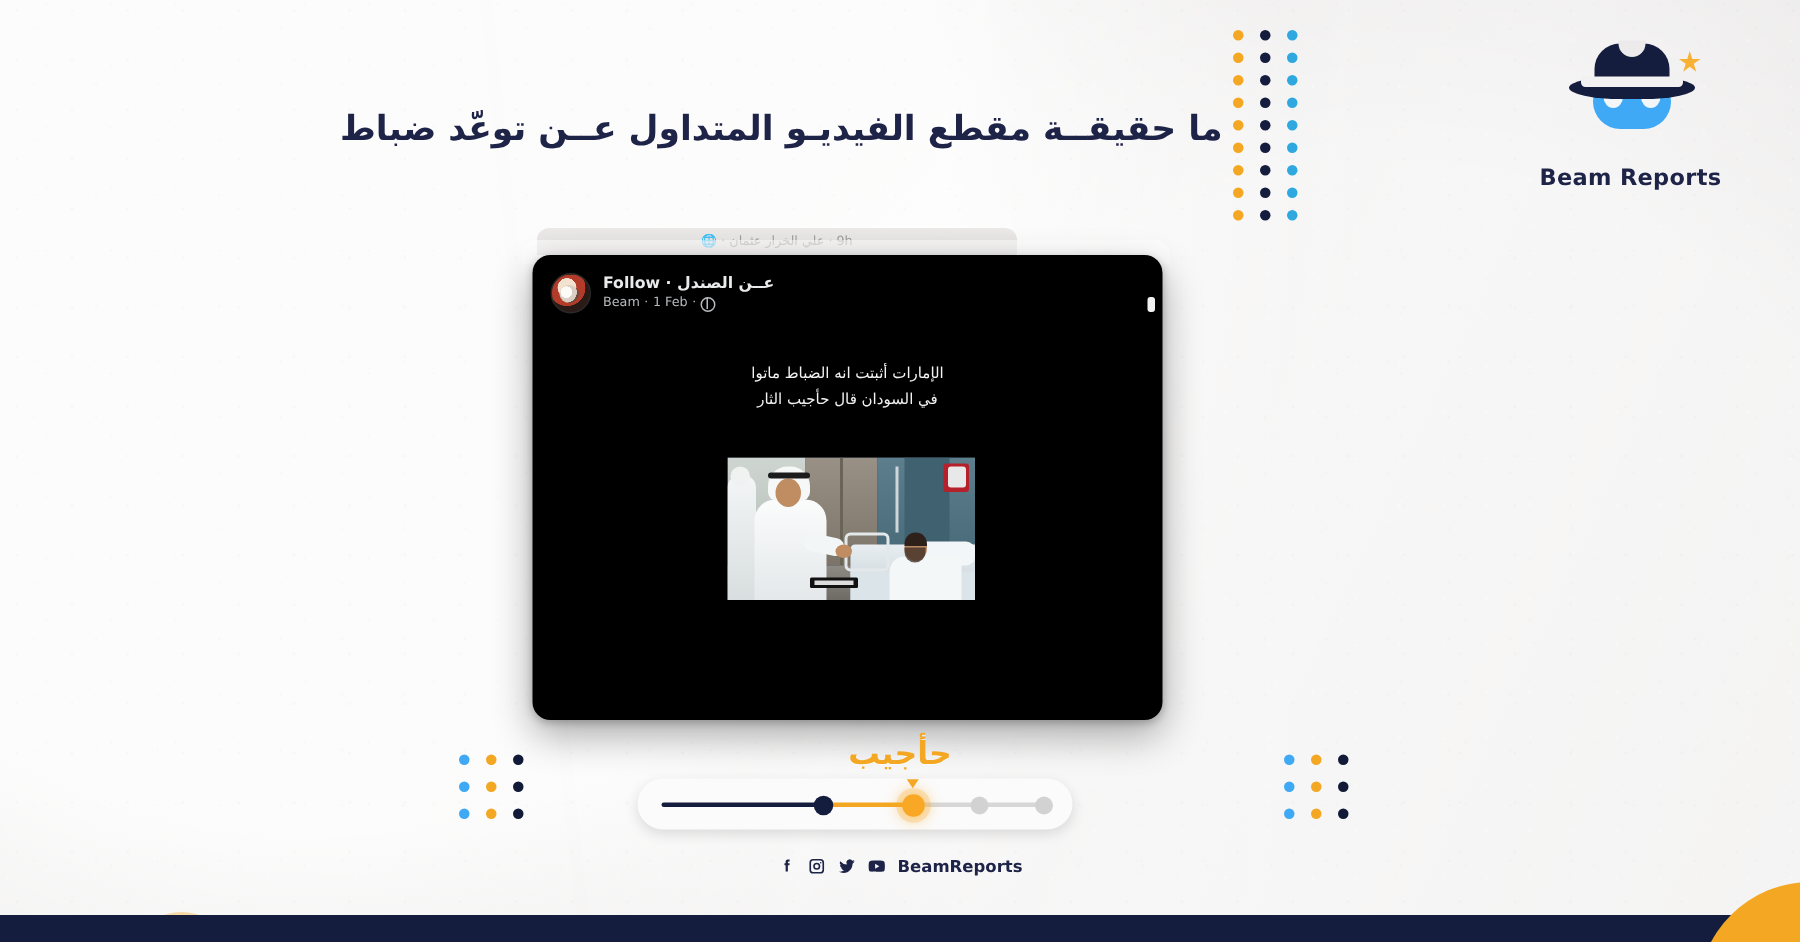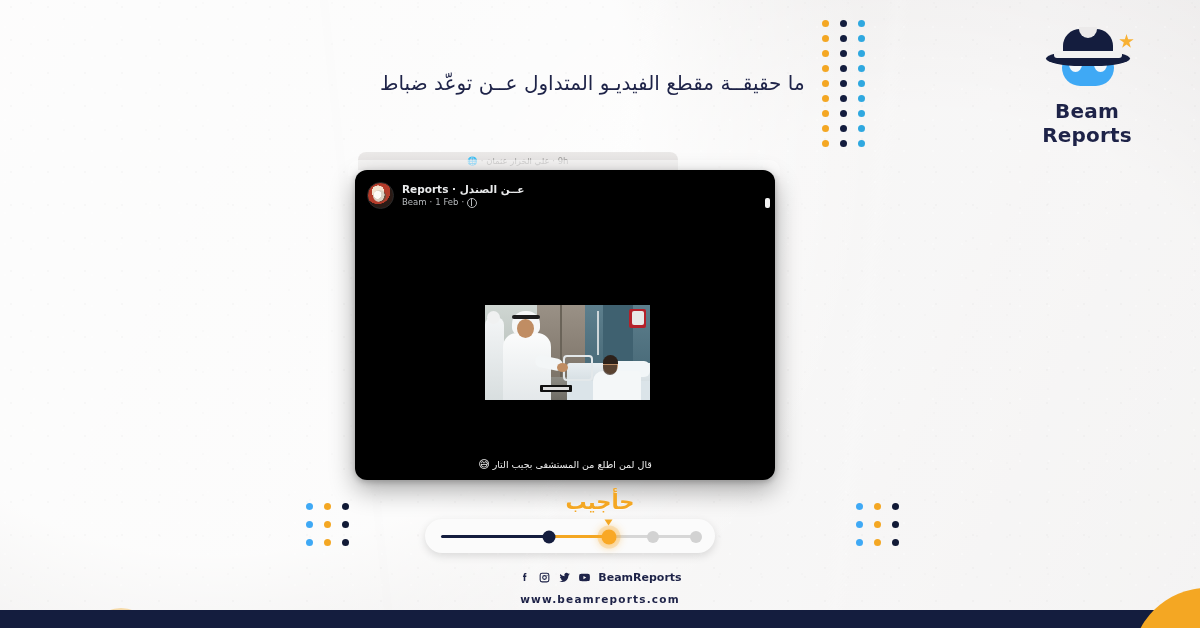--- a/index.html
+++ b/index.html
@@ -83,29 +83,29 @@
   .logo-dent{
     position:absolute;left:41px;top:5px;width:18px;height:11px;
     background:#eceaea;border-radius:0 0 9px 9px;
   }
   .logo-star{
     position:absolute;right:2px;top:12px;width:15px;height:15px;
     background:#f8b133;
     clip-path:polygon(50% 0%,61% 35%,98% 35%,68% 57%,79% 92%,50% 70%,21% 92%,32% 57%,2% 35%,39% 35%);
   }
   .logo-text{
-    margin-top:5px;font-weight:bold;font-size:20px;letter-spacing:.2px;color:#1e2348;
+    margin-top:15px;font-weight:bold;font-size:15px;letter-spacing:.2px;color:#1e2348;
     font-family:"DejaVu Sans",sans-serif;
   }
 
   
   #headline{
     position:absolute;right:385px;top:66px;width:435px;
     direction:rtl;text-align:left;color:#1e2348;
-    font-weight:normal;font-size:20px;line-height:1.75;letter-spacing:-.2px;
+    font-weight:bold;font-size:23px;line-height:1.75;letter-spacing:-.2px;
     font-family:"DejaVu Sans",sans-serif;
   }
   #headline div{white-space:nowrap;}
 
   
   .dotgrid{position:absolute;display:grid;}
   .dot{border-radius:50%;}
   #dots-top{left:822px;top:20px;grid-template-columns:repeat(3,18px);grid-auto-rows:15px;}
   #dots-top .dot{width:7px;height:7px;}
   #dots-left{left:306px;top:503px;grid-template-columns:repeat(3,18px);grid-auto-rows:18px;}
@@ -335,34 +335,38 @@
 <div id="card-top-strip"></div>
 
 <div id="post-card">
 
   <div class="post-head">
     <div class="avatar"></div>
     <div>
       <div class="post-name">
         <span>عــن الصندل</span>
         <span>·</span>
-        <span>Reports</span>
+        <span>Follow</span>
       </div>
       <div class="post-meta">
         <span>Beam</span>
         <span>·</span>
         <span>1 Feb</span>
         <span>·</span>
         <span class="globe"></span>
       </div>
     </div>
   </div>
 
   <div id="scroll-pip"></div>
 
+  <div class="overlay-caption">
+    <div>الإمارات أثبتت انه الضباط ماتوا</div>
+    <div>في السودان قال حأجيب الثار</div>
+  </div>
 
   <div id="video-still">
     <div class="vs vs-wallL"></div>
     <div class="vs vs-cabinet"></div>
     <div class="vs vs-cabinet-line"></div>
     <div class="vs vs-wallR"></div>
     <div class="vs vs-curtain"></div>
     <div class="vs vs-pole"></div>
     <div class="vs vs-bag"></div>
     <div class="vs vs-floor"></div>
@@ -382,24 +386,20 @@
     <div class="vs vs-vKuf"></div>
     <div class="vs vs-vHead"></div>
     <div class="vs vs-vAgal"></div>
     <div class="vs vs-logo"></div>
     <div class="vs vs-logo2"></div>
     <div class="vs vs-ticker">
         <span></span>
       </div>
   </div>
 
-  <div class="bottom-caption">
-    <span>قال لمن اطلع من المستشفى بجيب التار</span>
-    <span class="emo">😅</span>
-  </div>
 </div>
 
 <div id="verdict-label">حأجيب</div>
 
 <div id="slider-shell">
   <div id="slider-track">
     <div class="seg seg-navy"></div>
     <div class="seg seg-orange"></div>
     <div class="seg seg-gray"></div>
     <div class="knob navy"></div>
@@ -428,14 +428,13 @@
           <path d="M22 5.9c-.7.3-1.5.5-2.3.6.8-.5 1.4-1.3 1.7-2.2-.8.5-1.6.8-2.5 1A3.9 3.9 0 0 0 12 8.9c0 .3 0 .6.1.9a11 11 0 0 1-8-4.1 3.9 3.9 0 0 0 1.2 5.2c-.6 0-1.2-.2-1.7-.5 0 1.9 1.3 3.5 3.1 3.8-.6.2-1.2.2-1.7.1a3.9 3.9 0 0 0 3.6 2.7A7.8 7.8 0 0 1 2 18.6a11 11 0 0 0 6 1.8c7.2 0 11.1-6 11.1-11.1v-.5c.8-.6 1.4-1.3 1.9-2.1z"></path>
         </svg>
     </span>
     <span class="sic">
       <svg viewBox="0 0 24 24">
           <path d="M21.6 7.2a2.5 2.5 0 0 0-1.8-1.8C18.2 5 12 5 12 5s-6.2 0-7.8.4A2.5 2.5 0 0 0 2.4 7.2 26 26 0 0 0 2 12a26 26 0 0 0 .4 4.8 2.5 2.5 0 0 0 1.8 1.8C5.8 19 12 19 12 19s6.2 0 7.8-.4a2.5 2.5 0 0 0 1.8-1.8A26 26 0 0 0 22 12a26 26 0 0 0-.4-4.8zM10 15V9l5.2 3L10 15z"></path>
         </svg>
     </span>
     <span>BeamReports</span>
   </div>
-  <div id="site-url">www.beamreports.com</div>
 </div>
 
 </body></html>

